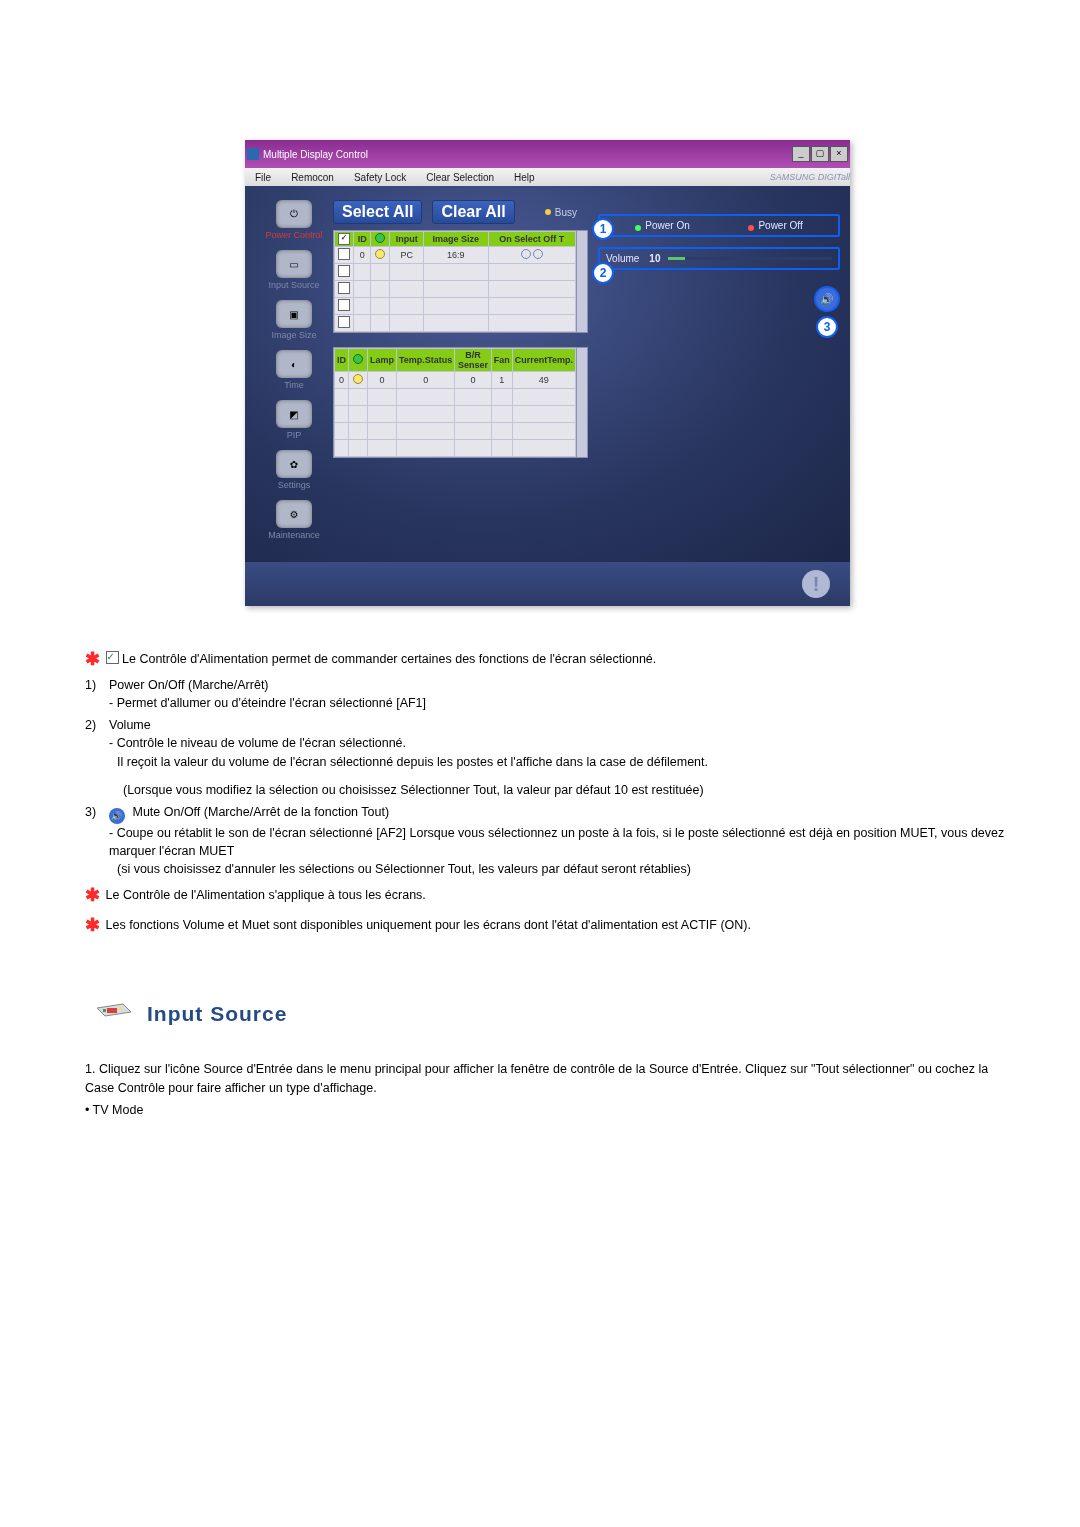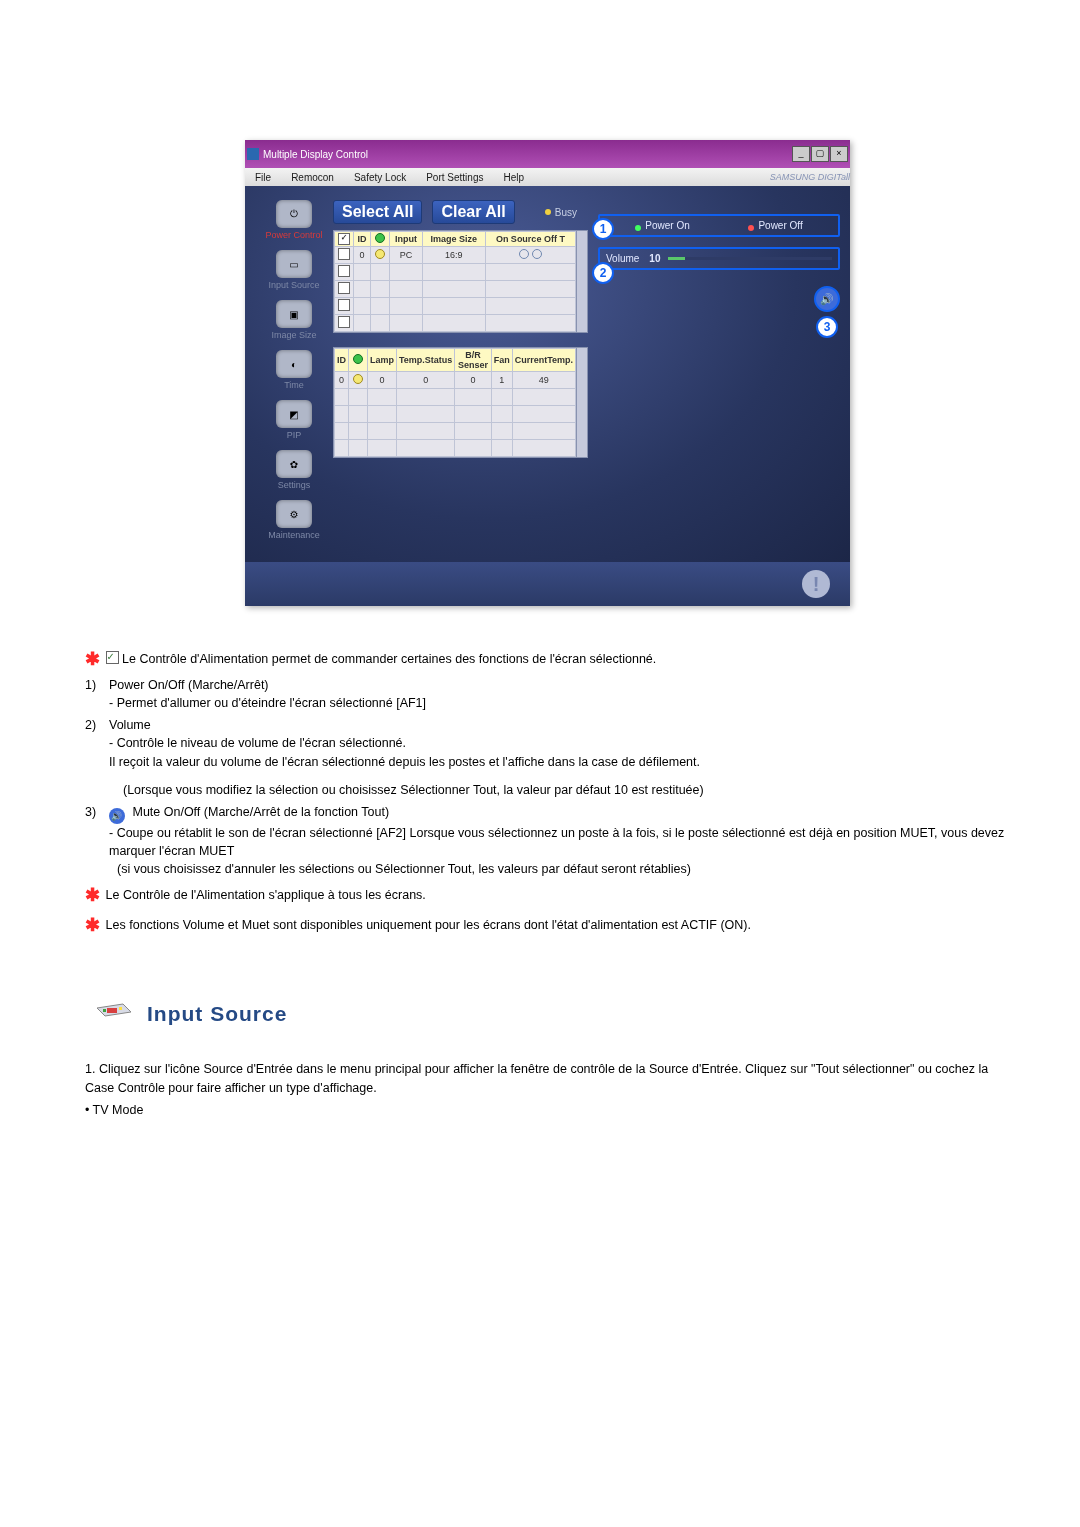--- a/index.html
+++ b/index.html
@@ -85,21 +85,21 @@
     background:#e6e5ec; border:1px solid #8892b0;
     font-size:9px; color:#333;
   }
   .grid table { border-collapse:collapse; width:100%; }
   .grid th, .grid td {
     border:1px solid #bfc4d6;
     padding:1px 2px;
     text-align:center;
     height:14px;
   }
-  .grid th { background:#fef9c3; height:12px;}
+  .grid th { background:#84cc16; height:12px;}
   .grid .led-g { display:inline-block;width:8px;height:8px;border-radius:50%;background:#3cc24a;border:1px solid #127020;}
   .grid .led-o { display:inline-block;width:8px;height:8px;border-radius:50%;background:#f5e873;border:1px solid #a08a20;}
   .grid .led-h { display:inline-block;width:8px;height:8px;border-radius:50%;border:1px solid #7088b0;}
   .grid .cb { width:10px;height:10px;border:1px solid #666;background:#fff;display:inline-block;}
   .grid .cb.ck::after{content:"✓";font-size:8px;position:relative;top:-2px;}
   .scroll-col{width:10px;background:#c6cadc;border:1px solid #8892b0;border-left:none;}
   .grid-wrap{display:flex;}
   
   .rightpanel { flex:1; position:relative; }
   .annot {
@@ -151,21 +151,21 @@
       <span>Multiple Display Control</span>
       <span class="spacer"></span>
       <span class="winbtn">_</span>
       <span class="winbtn">▢</span>
       <span class="winbtn">×</span>
     </div>
     <div class="menubar">
       <span class="mitem">File</span>
       <span class="mitem">Remocon</span>
       <span class="mitem">Safety Lock</span>
-      <span class="mitem">Port Settings</span>
+      <span class="mitem">Clear Selection</span>
       <span class="mitem">Help</span>
       <span class="brand">SAMSUNG DIGITall</span>
     </div>
 
     <div class="app-body">
 
       <div class="sidebar">
         <div class="sb-item">
           <div class="sb-icon">⏻</div>
           <div class="lbl-red">Power Control</div>
@@ -211,21 +211,21 @@
           <div class="grid-wrap">
             <div class="grid" style="flex:1">
               <table>
                 <tbody>
                     <tr>
                   <th style="width:14px"><span class="cb ck"></span></th>
                   <th>ID</th>
                   <th style="width:14px"><span class="led-g"></span></th>
                   <th>Input</th>
                   <th>Image Size</th>
-                  <th>On Source Off T</th>
+                  <th>On Select Off T</th>
                 </tr>
                 <tr>
                   <td><span class="cb"></span></td>
                   <td>0</td>
                   <td><span class="led-o"></span></td>
                   <td>PC</td>
                   <td>16:9</td>
                   <td><span class="led-h"></span> <span class="led-h"></span></td>
                 </tr>
                 <tr>
@@ -381,21 +381,21 @@
         <div>Power On/Off (Marche/Arrêt)</div>
         <div>- Permet d'allumer ou d'éteindre l'écran sélectionné [AF1]</div>
       </div>
     </div>
 
     <div class="num-item">
       <div class="n">2)</div>
       <div class="c">
         <div>Volume</div>
         <div>- Contrôle le niveau de volume de l'écran sélectionné.</div>
-        <div style="margin-left:0">Il reçoit la valeur du volume de l'écran sélectionné depuis les postes et l'affiche dans la case de défilement.</div>
+        <div style="margin-left:8px">Il reçoit la valeur du volume de l'écran sélectionné depuis les postes et l'affiche dans la case de défilement.</div>
         <div style="height:10px"></div>
         <div style="margin-left:14px">(Lorsque vous modifiez la sélection ou choisissez Sélectionner Tout, la valeur par défaut 10 est restituée)</div>
       </div>
     </div>
 
     <div class="num-item">
       <div class="n">3)</div>
       <div class="c">
         <span class="mute-inline">🔊</span>
         <span>Mute On/Off (Marche/Arrêt de la fonction Tout)</span>

